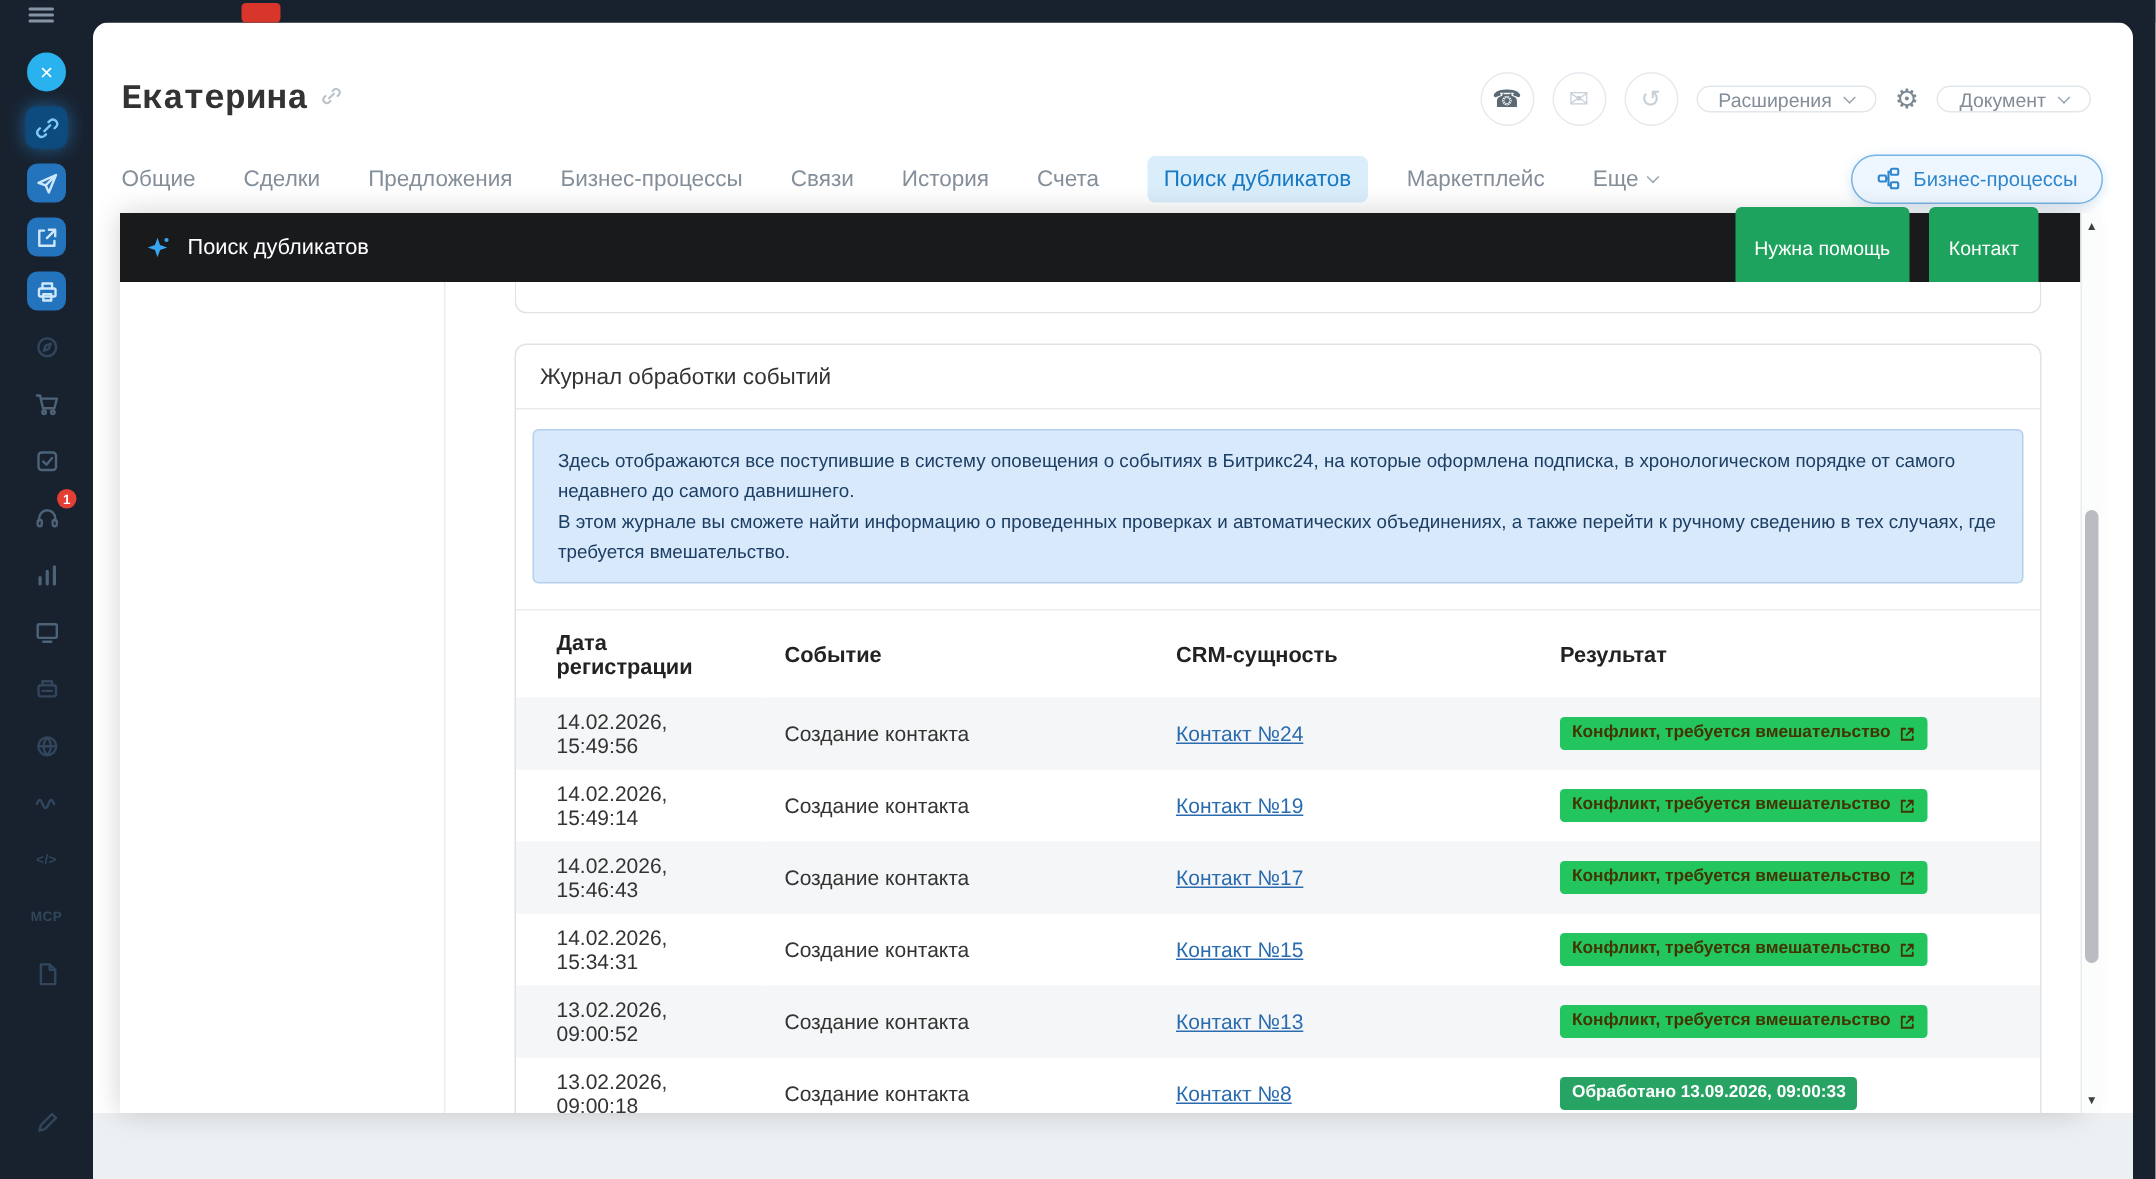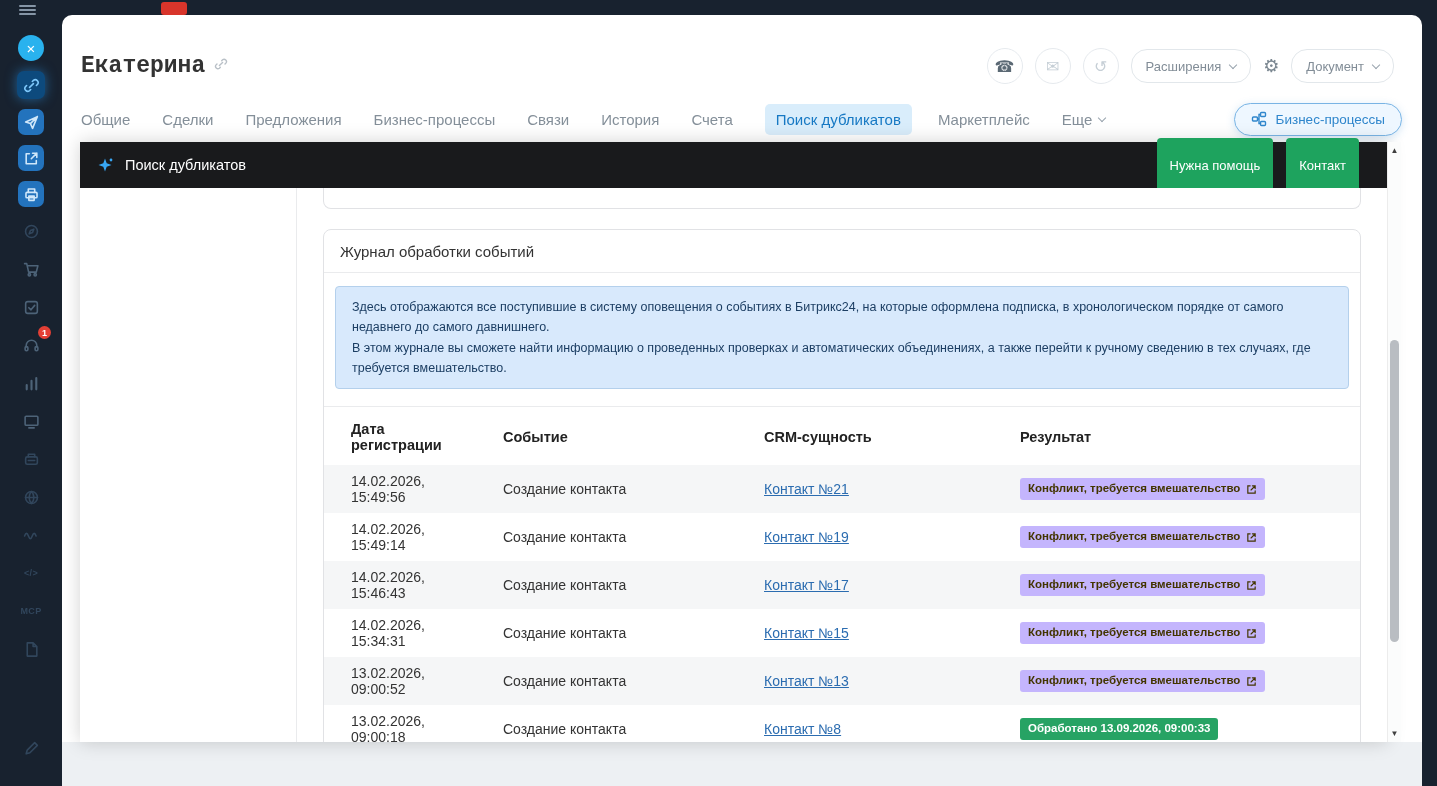--- a/index.html
+++ b/index.html
@@ -39,21 +39,21 @@
             border-radius:10px 10px 0 0; overflow:hidden; z-index:4; }
 
   .page-title-row { position:absolute; left:19px; top:38px; display:flex; align-items:center; gap:9px; }
   .page-title { font-size:23px; font-weight:600; color:#333;font-family:Liberation Mono, monospace; }
   .title-link-icon svg { width:14px; height:14px; stroke:#b9c0c7; fill:none; stroke-width:1.6; stroke-linecap:round; }
 
   .header-actions { position:absolute; right:28px; top:33px; display:flex; align-items:center; gap:12px; }
   .icon-circle { width:36px; height:36px; border:1px solid #e6eaee; border-radius:50%; background:#fff;
                  display:flex; align-items:center; justify-content:center; font-size:16px; color:#c6cfd6; cursor:pointer; }
   .icon-circle.dark { color:#5b6974; }
-  .pill { height:34px; border:1px solid #e2e7eb; border-radius:16px; display:flex; align-items:center; gap:9px;
+  .pill { height:18px; border:1px solid #e2e7eb; border-radius:16px; display:flex; align-items:center; gap:9px;
           padding:0 14px; font-size:13px; color:#828d97; background:#fff; cursor:pointer; white-space:nowrap; }
   .chev { width:6px; height:6px; border-right:1.5px solid #98a3ad; border-bottom:1.5px solid #98a3ad;
           transform:rotate(45deg); margin-top:-3px; flex:none; }
   .gear-btn { font-size:18px; color:#7b8791; cursor:pointer; background:none; border:none; font-family:inherit; }
 
   .tab-row { position:absolute; left:19px; right:20px; top:87px; display:flex; align-items:center; height:34px; }
   .tab { font-size:15px; color:#848f99; margin-right:32px; display:flex; align-items:center; gap:7px;
          cursor:pointer; white-space:nowrap; }
   .tab .chev { margin-top:-2px; }
   .tab.active { background:#d9edfb; color:#1779c4; padding:7px 11px; border-radius:5px; margin-right:26px; }
@@ -73,21 +73,21 @@
   .slider-inner { position:absolute; left:0; top:0; right:14px; bottom:0; display:flex; flex-direction:column;
                   box-shadow:0 0 18px rgba(0,0,0,.18); }
   .slider-head { height:46px; background:#191a1c; display:flex; align-items:center; padding:0 28px 0 17px; flex:none; }
   .star-icon svg { width:17px; height:17px; display:block; }
   .slider-title { color:#fff; font-size:14.5px; margin-left:11px; }
   .head-spacer { flex:1; }
   .head-btn { background:#1ea35e; color:#fff; font-size:13px; padding:20px 13px; border-radius:4px; border:none;
               font-family:inherit; cursor:pointer; }
   .head-btn + .head-btn { margin-left:13px; }
 
-  .slider-body { flex:1; background:#fff; display:flex; min-height:0; }
+  .slider-body { flex:1; background:#fff; display:flex; min-height:0;gap:20px; }
   .left-pane { width:217px; border-right:1px solid #eaebed; flex:none; }
   .main-pane { flex:1; padding:0 26px; overflow:hidden; }
 
   .partial-card { height:21px; border:1px solid #e1e2e5; border-top:none; border-radius:0 0 8px 8px; }
   .log-card { margin-top:20px; border:1px solid #e1e2e5; border-radius:8px; background:#fff; }
   .log-card-header { padding:13px 16px 12px; font-size:15px; color:#333; border-bottom:1px solid #eaebed; }
   .info-wrap { padding:13px 11px 17px; }
   .info-box { background:#d8e9fc; border:1px solid #b4d0ec; border-radius:4px; padding:10px 16px;
               font-size:12.5px; line-height:1.62; color:#1c3e63; }
 
@@ -95,21 +95,21 @@
   .event-table th { text-align:left; font-size:14.5px; color:#222; padding:14px 16px 12px; font-weight:700; }
   .event-table th:nth-child(1) { width:163px; }
   .event-table th:nth-child(2) { width:261px; }
   .event-table th:nth-child(3) { width:256px; }
   .event-table td { font-size:14px; color:#333; padding:8px 16px; height:34px; }
   .event-table th:first-child, .event-table td:first-child { padding-left:27px;margin-top:20px; }
   .event-table tr.striped { background:#f5f6f7; }
   .entity-link { color:#2b6cb0; text-decoration:underline; cursor:pointer; }
   .badge { display:inline-flex; align-items:center; gap:6px; padding:4px 8px; border-radius:3px;
            font-size:11.5px; font-weight:700; line-height:1.15; white-space:nowrap; }
-  .badge.conflict { background:#c4b5fd; color:#433500; cursor:pointer; }
+  .badge.conflict { background:#22c55e; color:#433500; cursor:pointer; }
   .badge.processed { background:#27a364; color:#fff; }
   .badge svg { width:11px; height:11px; stroke:currentColor; fill:none; stroke-width:1.3; stroke-linecap:round; flex:none; }
 
   .window-bottom { position:absolute; left:0; right:0; bottom:0; height:44px; background:#edf0f3; }
 </style>
 </head>
 <body>
 
 <div class="top-strip">
   <div class="hamburger">
@@ -320,21 +320,21 @@
                     <th>Дата регистрации</th>
                     <th>Событие</th>
                     <th>CRM-сущность</th>
                     <th>Результат</th>
                   </tr>
               </thead>
               <tbody>
                   <tr class="striped">
                     <td>14.02.2026, 15:49:56</td>
                     <td>Создание контакта</td>
-                    <td><a class="entity-link">Контакт №21</a></td>
+                    <td><a class="entity-link">Контакт №24</a></td>
                     <td><span class="badge conflict">
                         <span>Конфликт, требуется вмешательство</span>
                         <span style="display: inline-flex;">
                           <svg viewBox="0 0 12 12">
                             <path d="M4.5 2 H2 v8 h8 V7.5 M7 2 h3 v3 M10 2 L5.5 6.5"></path>
                           </svg>
                         </span>
                       </span></td>
                   </tr>
                   <tr class="">

